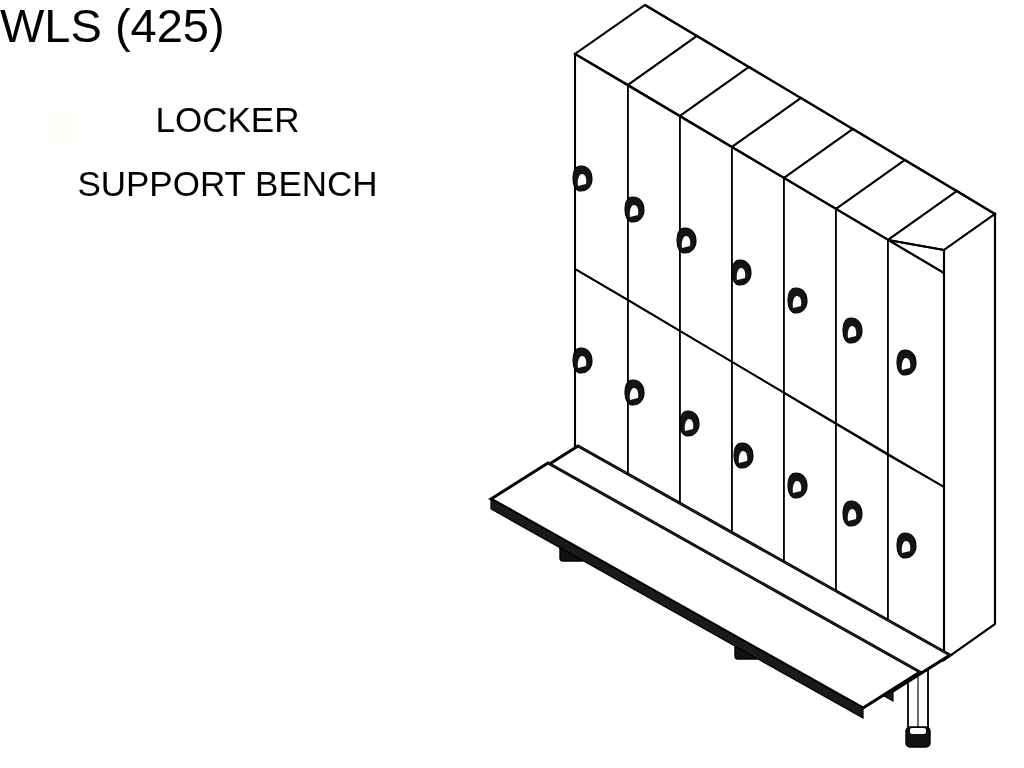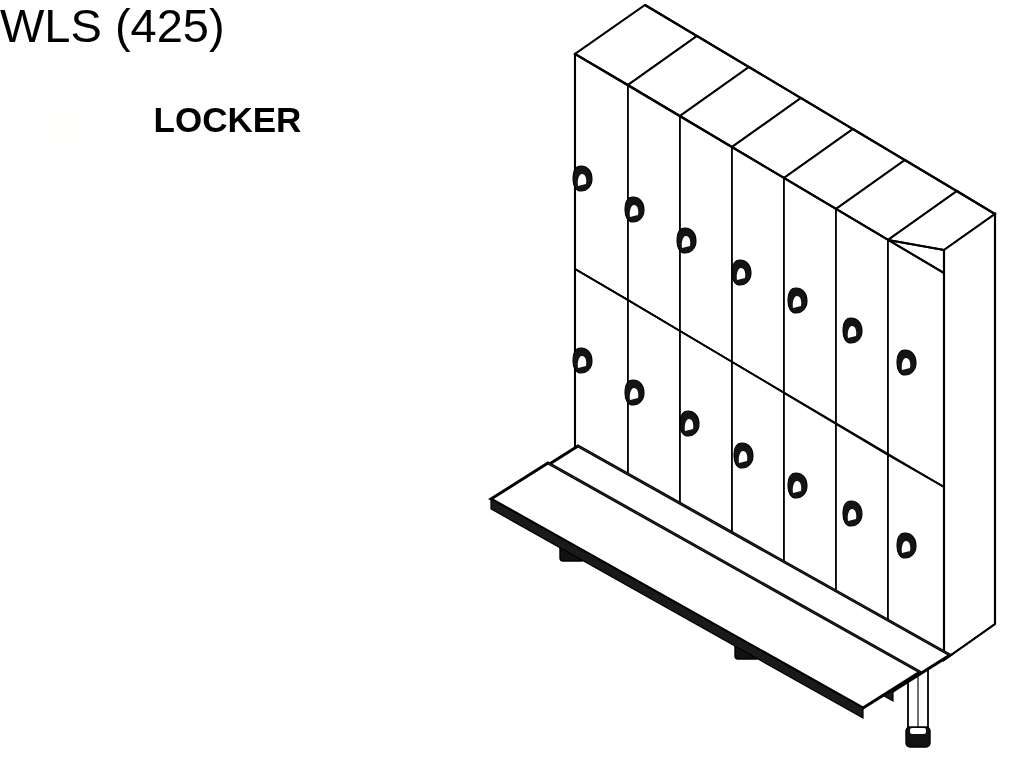--- a/index.html
+++ b/index.html
@@ -50,21 +50,21 @@
   .subtitle-wrap {
     position: absolute;
     left: 0px;
     top: 88px;
     width: 455px;
     text-align: center;
   }
   .subtitle-line {
     font-size: 35px;
     line-height: 64px;
-    font-weight: 700;
+    font-weight: 400;
     white-space: nowrap;
     color: #000000;
   }
 
   
   .watermark-ghost {
     position: absolute;
     left: 44px;
     top: 110px;
     width: 34px;
@@ -100,20 +100,21 @@
 </head>
 <body>
 
 <div id="slide-root">
 
   <div class="title-block">
     <div class="watermark-ghost"></div>
     <div class="title-main">WLS (425)</div>
     <div class="subtitle-wrap">
       <div class="subtitle-line">LOCKER</div>
+      <div class="subtitle-line">SUPPORT BENCH</div>
     </div>
   </div>
 
   <div id="drawing">
     <svg width="1024" height="768" viewBox="0 0 1024 768">
 
       <g>
         <polygon class="face" points="645,5 697,36 628,85 575,54"></polygon>
         <polygon class="face" points="697,36 749,67 680,116 628,85"></polygon>
         <polygon class="face" points="749,67 801,98 732,147 680,116"></polygon>

